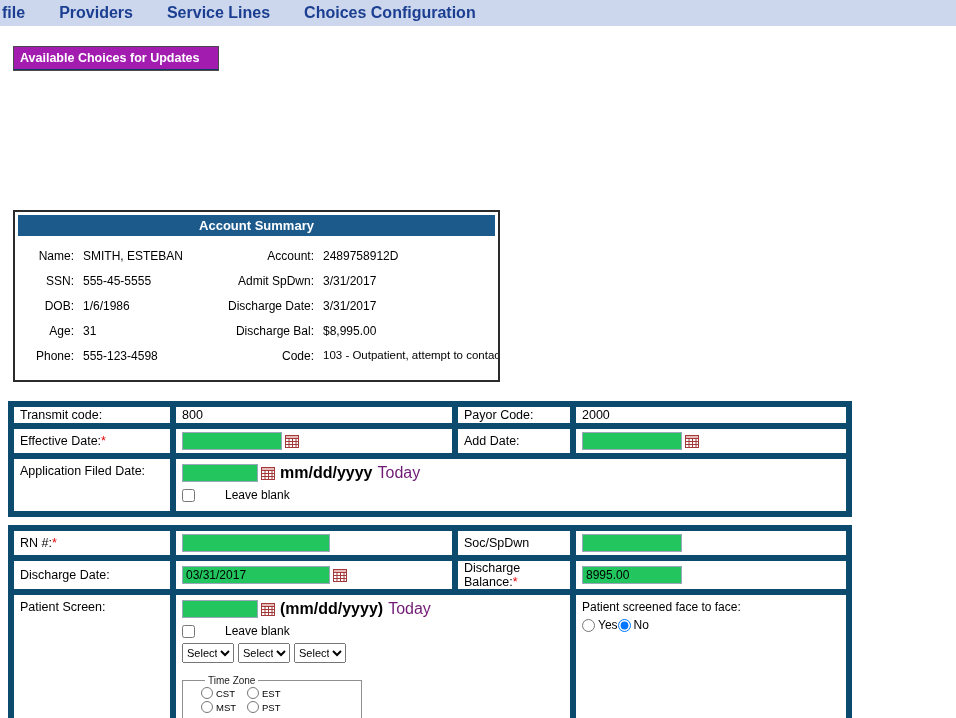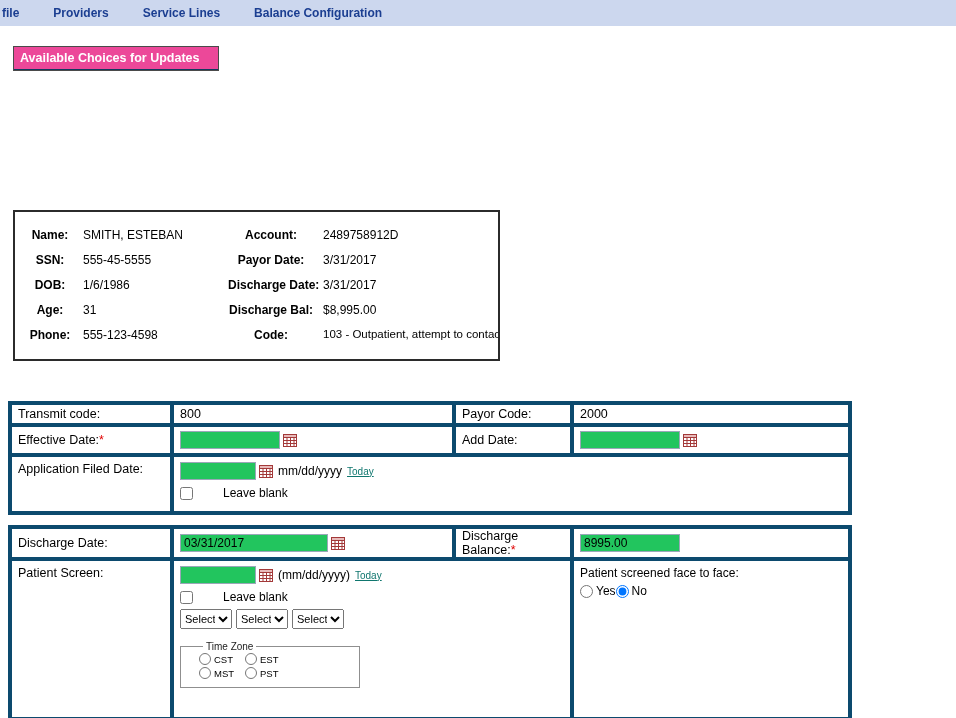--- a/index.html
+++ b/index.html
@@ -9,29 +9,29 @@
     background: #fff; color: #000;
     font-family: "Liberation Sans", sans-serif;
   }
   a { cursor: pointer; }
 
   
   .topnav {
     height: 26px; background: #ccd7ee;
     display: flex; align-items: center; gap: 34px; padding-left: 2px;
   }
-  .nav-item { font-size: 12px; font-weight: bold; color: #1b3e91; text-decoration: none; }
+  .nav-item { font-size: 16px; font-weight: bold; color: #1b3e91; text-decoration: none; }
 
   
   .choices {
     position: absolute; left: 13px; top: 46px; width: 206px;
     border: 1px solid #4a4a4a; background: #fff;
   }
   .choices-header {
-    background: #ec4899; color: #fff; font-weight: bold; font-size: 12.5px;
+    background: #a21caf; color: #fff; font-weight: bold; font-size: 12.5px;
     padding: 4px 6px; border-bottom: 1px solid #0f3a5e;
   }
   .choices-links { padding: 11px 0 12px 13px; }
   .choices-links a {
     display: block; font-size: 12px; margin-bottom: 10px;
     text-decoration: underline; color: #0000cc;
   }
   .choices-links a.visited { color: #7b219f; }
 
   
@@ -41,44 +41,44 @@
   }
   .summary-header {
     background: #1d5a8c; color: #fff; font-weight: bold; font-size: 13px;
     text-align: center; padding: 3px 0;
   }
   .summary-grid {
     display: grid; grid-template-columns: 48px 136px 86px 1fr;
     column-gap: 9px; row-gap: 11px; padding: 13px 2px 14px 8px;
     font-size: 12px; white-space: nowrap;
   }
-  .sum-lbl { font-weight: bold; text-align: center; }
+  .sum-lbl { font-weight: normal; text-align: right; }
   .sum-val.small { font-size: 11.5px; }
 
   
   .ftable {
     position: absolute; left: 8px; width: 844px; background: #fff;
     border-collapse: collapse; font-size: 12.5px; table-layout: fixed;
   }
-  .ftable td { border: 4px solid #0c4a6e; padding: 0 6px; vertical-align: middle; overflow: hidden; margin-left: 8px; }
+  .ftable td { border: 6px solid #0c4a6e; padding: 0 6px; vertical-align: middle; overflow: hidden; margin-left: 8px; }
   .ftable td.top { vertical-align: top; padding-top: 5px; }
   tr.rh22 td { height: 22px; }
   tr.rh30 td { height: 30px; }
   tr.rh56 td { height: 58px; }
   tr.rh150 td { height: 160px; }
 
   .txt {
     height: 18px; border: 1px solid #9aa7b8; padding: 0 3px; font-size: 12px;
     font-family: inherit; background: #22c55e; vertical-align: middle;
   }
   .w100 { width: 100px; } .w148 { width: 148px; } .w76 { width: 76px; }
   .cal { vertical-align: middle; margin-left: 3px; cursor: pointer; flex: none; }
   .inline-row { display: flex; align-items: center; }
-  .hint { font-size: 12px; margin-left: 5px; }
-  .today { color: #0f766e; text-decoration: underline; font-size: 10px; margin-left: 5px; }
+  .hint { font-size: 16px; margin-left: 5px; font-weight: bold; }
+  .today { color: #701a75; font-size: 16px; margin-left: 5px; }
   .chk-row { margin-top: 6px; display: flex; align-items: center; font-size: 12px; gap: 26px; }
   .chk-row input { width: 13px; height: 13px; margin: 0 4px 0 0; }
   .req { color: #e00000; }
 
   .sel-row { margin-top: 5px; display: flex; gap: 4px; }
   select.sel { width: 52px; height: 20px; font-size: 11px; font-family: inherit; }
 
   fieldset.tz {
     width: 180px; margin: 12px 0 0 0; padding: 1px 0 8px 18px;
     border: 1px solid #8f8f8f;
@@ -93,37 +93,38 @@
   .radio-opt { display: flex; align-items: center; }
   .radio-opt input { margin: 0 3px 0 0; }
 </style>
 </head>
 <body>
 
 <div class="topnav">
   <a class="nav-item">file</a>
   <a class="nav-item">Providers</a>
   <a class="nav-item">Service Lines</a>
-  <a class="nav-item">Balance Configuration</a>
+  <a class="nav-item">Choices Configuration</a>
 </div>
 
 <div class="choices">
   <div class="choices-header">Available Choices for Updates</div>
 </div>
 
 <div class="summary">
+  <div class="summary-header">Account Summary</div>
   <div class="summary-grid">
     <div class="sum-lbl">Name:</div>
     <div class="sum-val">SMITH, ESTEBAN</div>
     <div class="sum-lbl">Account:</div>
     <div class="sum-val">2489758912D</div>
 
     <div class="sum-lbl">SSN:</div>
     <div class="sum-val">555-45-5555</div>
-    <div class="sum-lbl">Payor Date:</div>
+    <div class="sum-lbl">Admit SpDwn:</div>
     <div class="sum-val">3/31/2017</div>
 
     <div class="sum-lbl">DOB:</div>
     <div class="sum-val">1/6/1986</div>
     <div class="sum-lbl">Discharge Date:</div>
     <div class="sum-val">3/31/2017</div>
 
     <div class="sum-lbl">Age:</div>
     <div class="sum-val">31</div>
     <div class="sum-lbl">Discharge Bal:</div>
@@ -211,20 +212,32 @@
 </table>
 
 <table class="ftable" style="top:525px">
   <colgroup>
       <col style="width:162px">
       <col style="width:282px">
       <col style="width:118px">
       <col>
     </colgroup>
   <tbody>
+    <tr class="rh30">
+      <td>
+        <span>RN #:</span><span class="req">*</span>
+      </td>
+      <td>
+        <input class="txt w148" value="" style="">
+      </td>
+      <td><span>Soc/SpDwn</span></td>
+      <td>
+        <input class="txt w100" value="" style="">
+      </td>
+    </tr>
     <tr class="rh30">
       <td><span>Discharge Date:</span></td>
       <td>
         <span class="inline-row">
           <input class="txt w148" value="03/31/2017" style="">
           <svg class="cal" width="14" height="13" viewBox="0 0 14 13">
               <rect x="0.5" y="0.5" width="13" height="12" fill="#fff" stroke="#a33939"></rect>
               <rect x="0.5" y="0.5" width="13" height="3" fill="#e8baba" stroke="#a33939"></rect>
               <line x1="0.5" y1="6.5" x2="13.5" y2="6.5" stroke="#a33939"></line>
               <line x1="0.5" y1="9.5" x2="13.5" y2="9.5" stroke="#a33939"></line>

